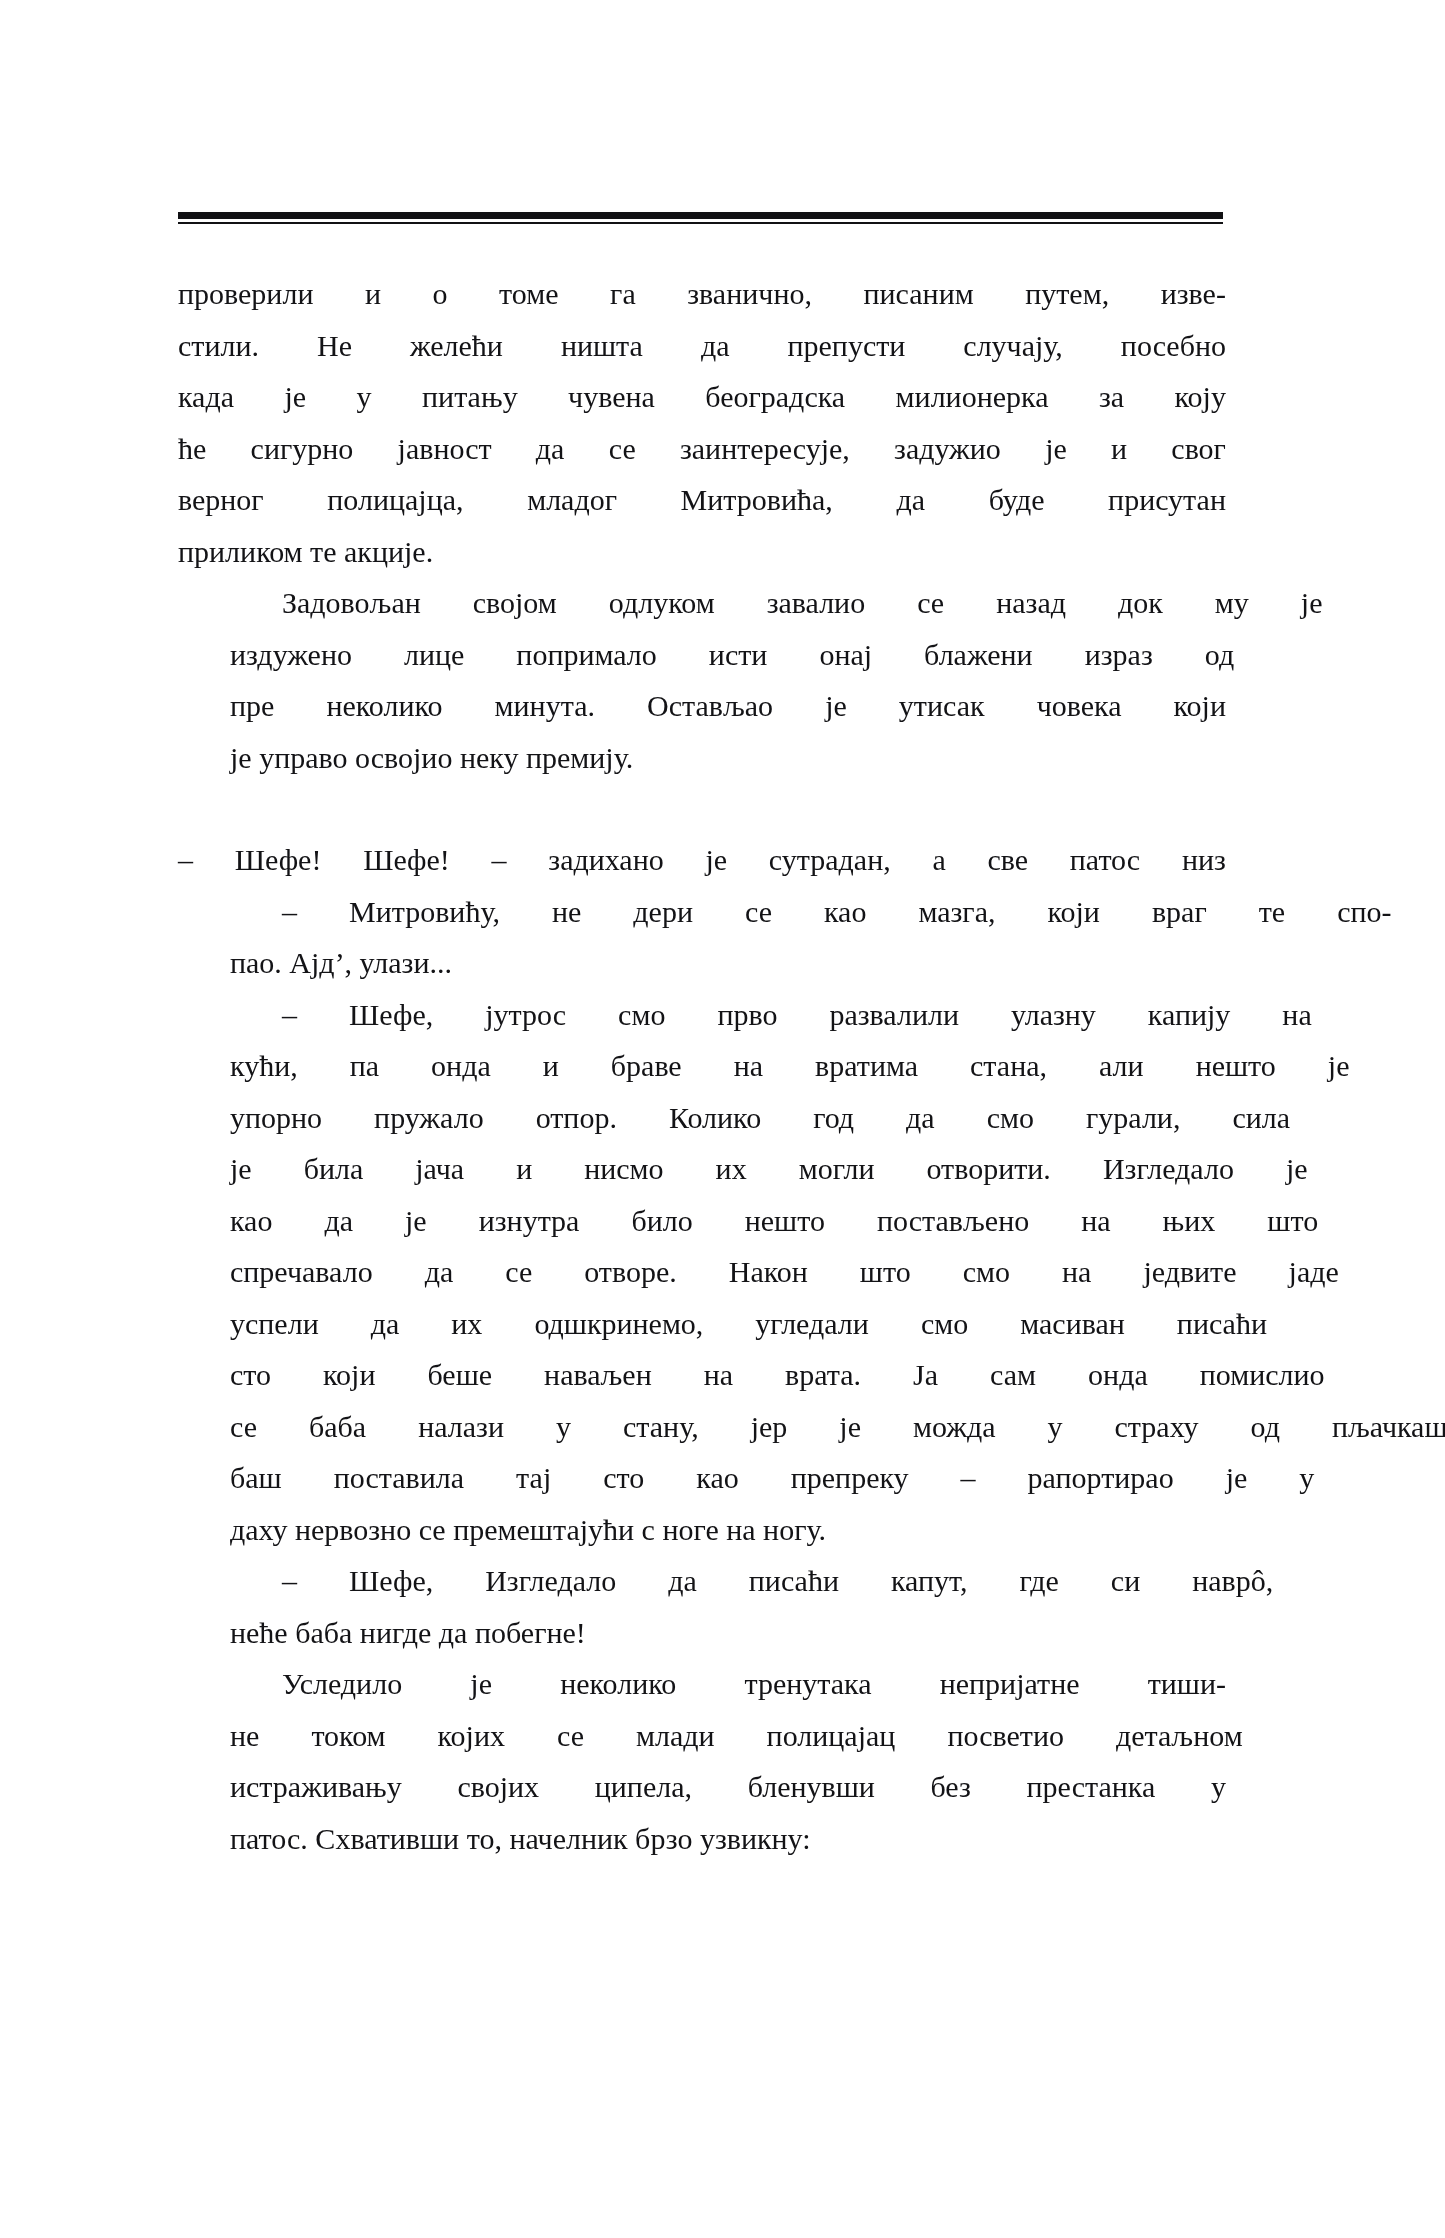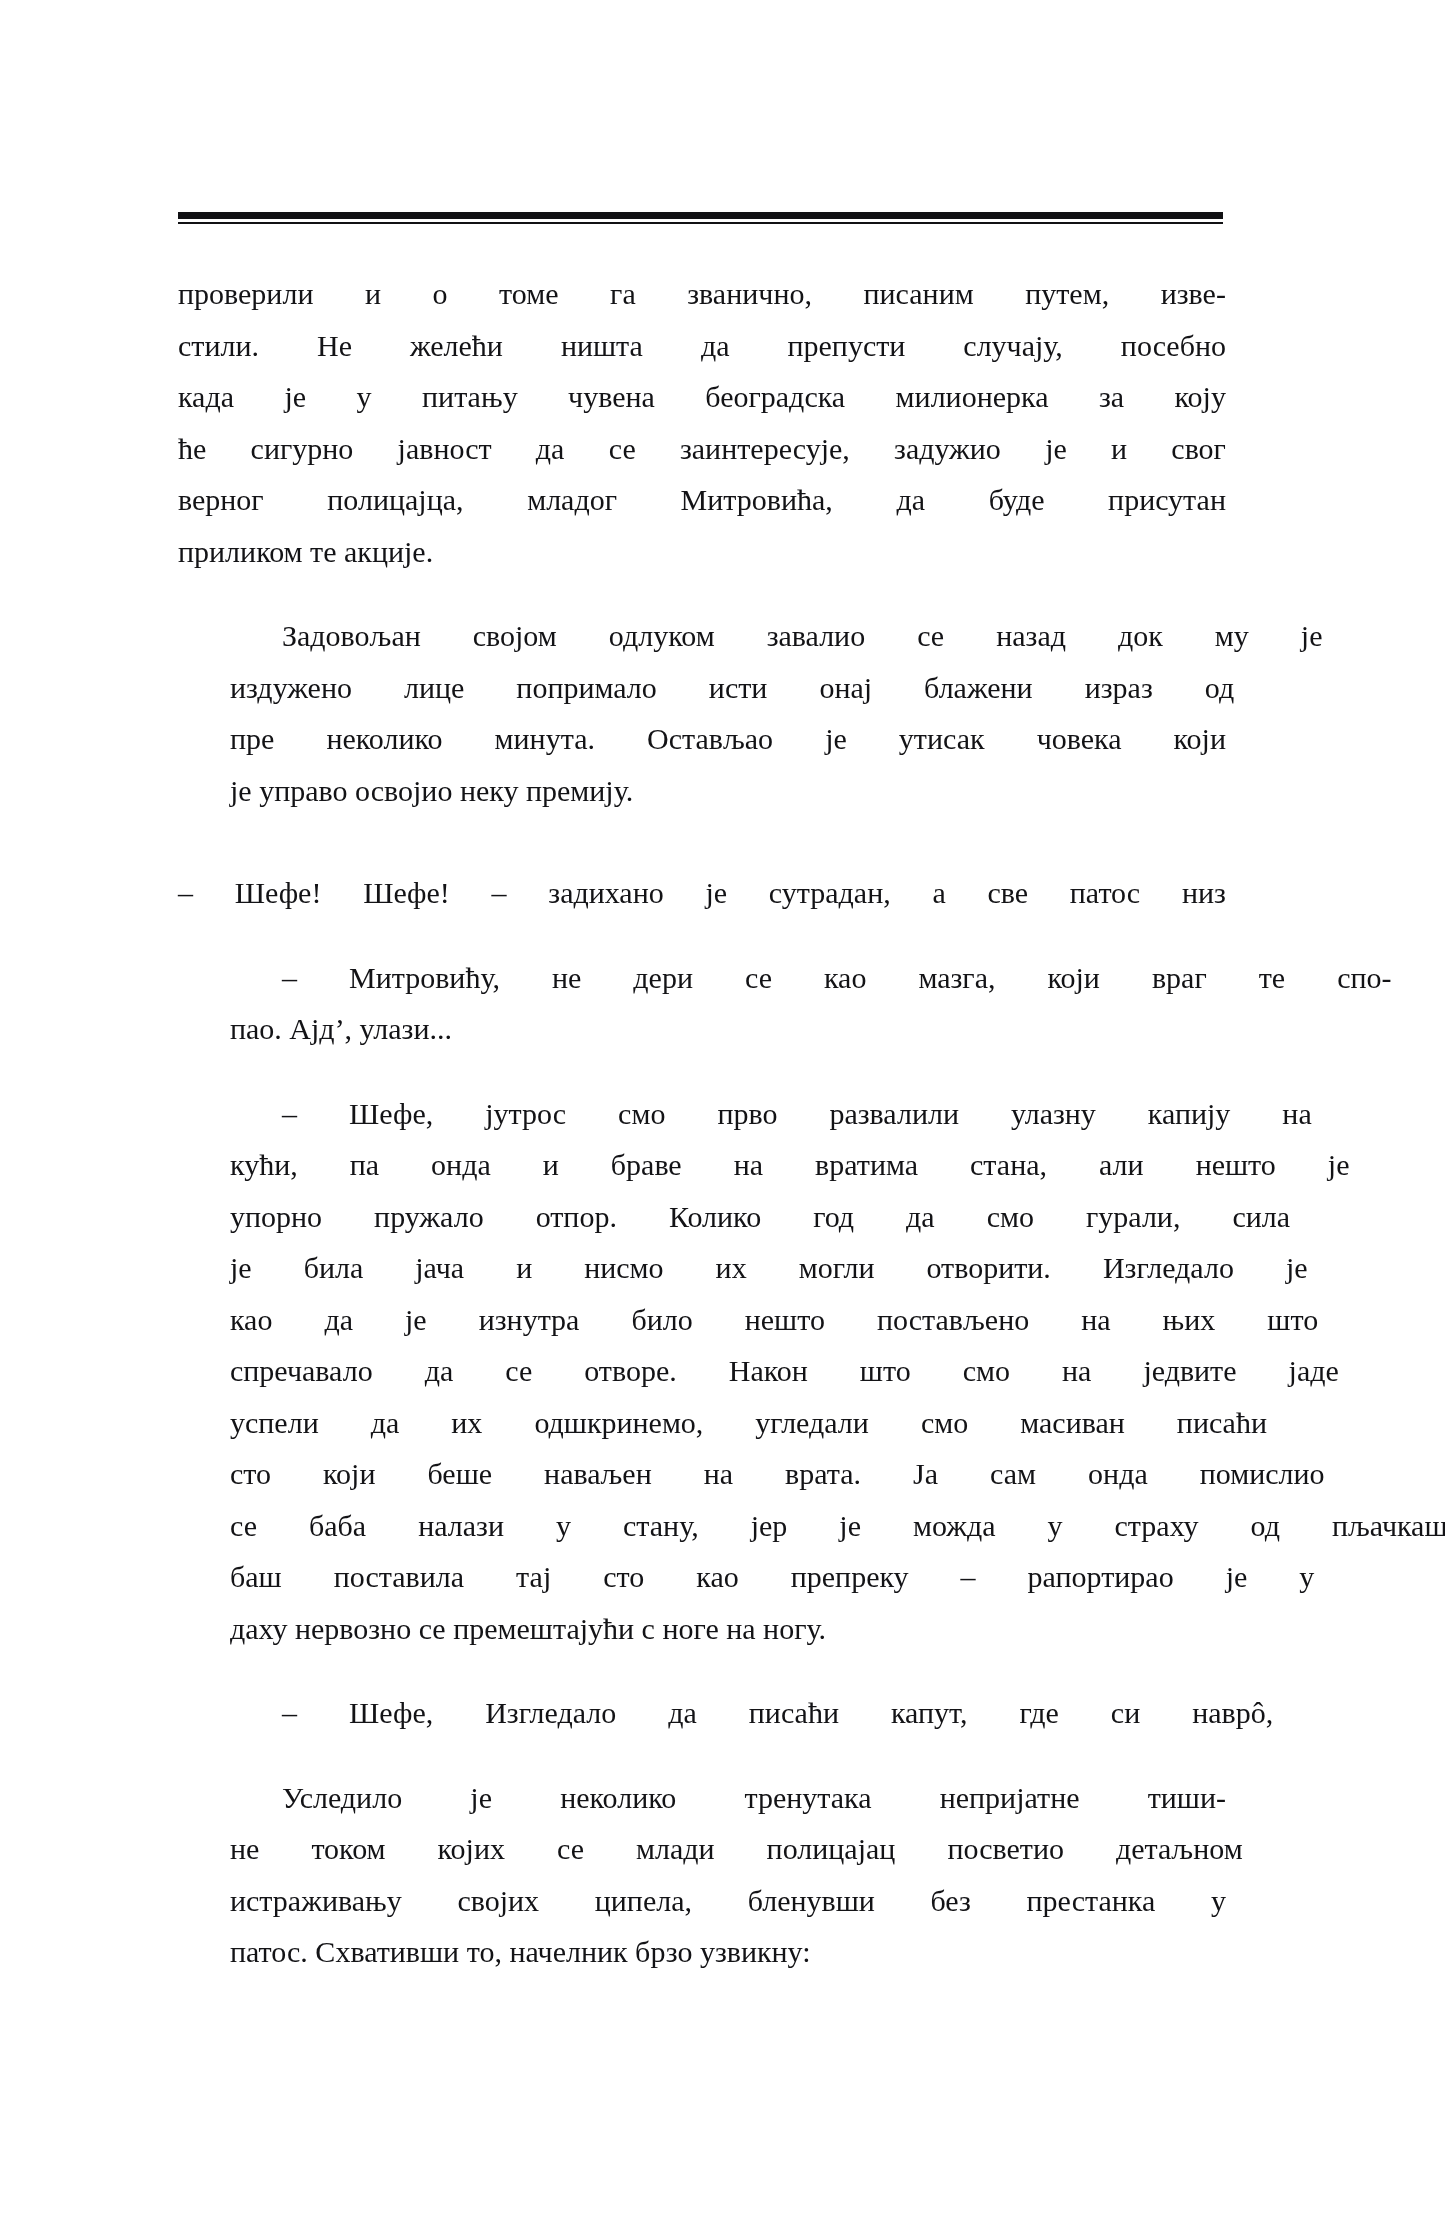--- a/index.html
+++ b/index.html
@@ -93,21 +93,20 @@
   }
 
   .para {
     margin: 0;
     text-indent: 0;
     white-space: pre-wrap;
   }
 
   .para.indent {
     text-indent: 52px;
-    margin-top: 33px;
   }
 
   .spacer {
     height: 51px;
   }
 
   
   .ln {
     display: block;
     white-space: pre;
@@ -132,17 +131,17 @@
     <div class="rule-thin"></div>
   </div>
 
   <div class="body-text" id="body-text">
       <div class="para"><div class="ln just"><span>проверили</span><span>и</span><span>о</span><span>томе</span><span>га</span><span>званично,</span><span>писаним</span><span>путем,</span><span>изве-</span></div><div class="ln just"><span>стили.</span><span>Не</span><span>желећи</span><span>ништа</span><span>да</span><span>препусти</span><span>случају,</span><span>посебно</span></div><div class="ln just"><span>када</span><span>је</span><span>у</span><span>питању</span><span>чувена</span><span>београдска</span><span>милионерка</span><span>за</span><span>коју</span></div><div class="ln just"><span>ће</span><span>сигурно</span><span>јавност</span><span>да</span><span>се</span><span>заинтересује,</span><span>задужио</span><span>је</span><span>и</span><span>свог</span></div><div class="ln just"><span>верног</span><span>полицајца,</span><span>младог</span><span>Митровића,</span><span>да</span><span>буде</span><span>присутан</span></div><div class="ln">приликом те акције.</div></div>
       <div class="para indent"><div class="ln just"><span style="margin-left: 52px;">Задовољан</span><span>својом</span><span>одлуком</span><span>завалио</span><span>се</span><span>назад</span><span>док</span><span>му</span><span>је</span></div><div class="ln just"><span>издужено</span><span>лице</span><span>попримало</span><span>исти</span><span>онај</span><span>блажени</span><span>израз</span><span>од</span></div><div class="ln just"><span>пре</span><span>неколико</span><span>минута.</span><span>Остављао</span><span>је</span><span>утисак</span><span>човека</span><span>који</span></div><div class="ln">је управо освојио неку премију.</div></div>
       <div class="spacer"></div>
       <div class="para"><div class="ln just"><span>–</span><span>Шефе!</span><span>Шефе!</span><span>–</span><span>задихано</span><span>је</span><span>сутрадан,</span><span>а</span><span>све</span><span>патос</span><span>низ</span></div></div>
       <div class="para indent"><div class="ln just"><span style="margin-left: 52px;">–</span><span>Митровићу,</span><span>не</span><span>дери</span><span>се</span><span>као</span><span>мазга,</span><span>који</span><span>враг</span><span>те</span><span>спо-</span></div><div class="ln">пао. Ајд’, улази...</div></div>
       <div class="para indent"><div class="ln just"><span style="margin-left: 52px;">–</span><span>Шефе,</span><span>јутрос</span><span>смо</span><span>прво</span><span>развалили</span><span>улазну</span><span>капију</span><span>на</span></div><div class="ln just"><span>кући,</span><span>па</span><span>онда</span><span>и</span><span>браве</span><span>на</span><span>вратима</span><span>стана,</span><span>али</span><span>нешто</span><span>је</span></div><div class="ln just"><span>упорно</span><span>пружало</span><span>отпор.</span><span>Колико</span><span>год</span><span>да</span><span>смо</span><span>гурали,</span><span>сила</span></div><div class="ln just"><span>је</span><span>била</span><span>јача</span><span>и</span><span>нисмо</span><span>их</span><span>могли</span><span>отворити.</span><span>Изгледало</span><span>је</span></div><div class="ln just"><span>као</span><span>да</span><span>је</span><span>изнутра</span><span>било</span><span>нешто</span><span>постављено</span><span>на</span><span>њих</span><span>што</span></div><div class="ln just"><span>спречавало</span><span>да</span><span>се</span><span>отворе.</span><span>Након</span><span>што</span><span>смо</span><span>на</span><span>једвите</span><span>јаде</span></div><div class="ln just"><span>успели</span><span>да</span><span>их</span><span>одшкринемо,</span><span>угледали</span><span>смо</span><span>масиван</span><span>писаћи</span></div><div class="ln just"><span>сто</span><span>који</span><span>беше</span><span>наваљен</span><span>на</span><span>врата.</span><span>Ја</span><span>сам</span><span>онда</span><span>помислио</span></div><div class="ln just"><span>се</span><span>баба</span><span>налази</span><span>у</span><span>стану,</span><span>јер</span><span>је</span><span>можда</span><span>у</span><span>страху</span><span>од</span><span>пљачкаша</span></div><div class="ln just"><span>баш</span><span>поставила</span><span>тај</span><span>сто</span><span>као</span><span>препреку</span><span>–</span><span>рапортирао</span><span>је</span><span>у</span></div><div class="ln">даху нервозно се премештајући с ноге на ногу.</div></div>
-      <div class="para indent"><div class="ln just"><span style="margin-left: 52px;">–</span><span>Шефе,</span><span>Изгледало</span><span>да</span><span>писаћи</span><span>капут,</span><span>где</span><span>си</span><span>наврô,</span></div></div>
+      <div class="para indent"><div class="ln just"><span style="margin-left: 52px;">–</span><span>Шефе,</span><span>Изгледало</span><span>да</span><span>писаћи</span><span>капут,</span><span>где</span><span>си</span><span>наврô,</span></div><div class="ln">неће баба нигде да побегне!</div></div>
       <div class="para indent"><div class="ln just"><span style="margin-left: 52px;">Уследило</span><span>је</span><span>неколико</span><span>тренутака</span><span>непријатне</span><span>тиши-</span></div><div class="ln just"><span>не</span><span>током</span><span>којих</span><span>се</span><span>млади</span><span>полицајац</span><span>посветио</span><span>детаљном</span></div><div class="ln just"><span>истраживању</span><span>својих</span><span>ципела,</span><span>бленувши</span><span>без</span><span>престанка</span><span>у</span></div><div class="ln">патос. Схвативши то, начелник брзо узвикну:</div></div>
     </div>
 
 </div>
 
 </body></html>

